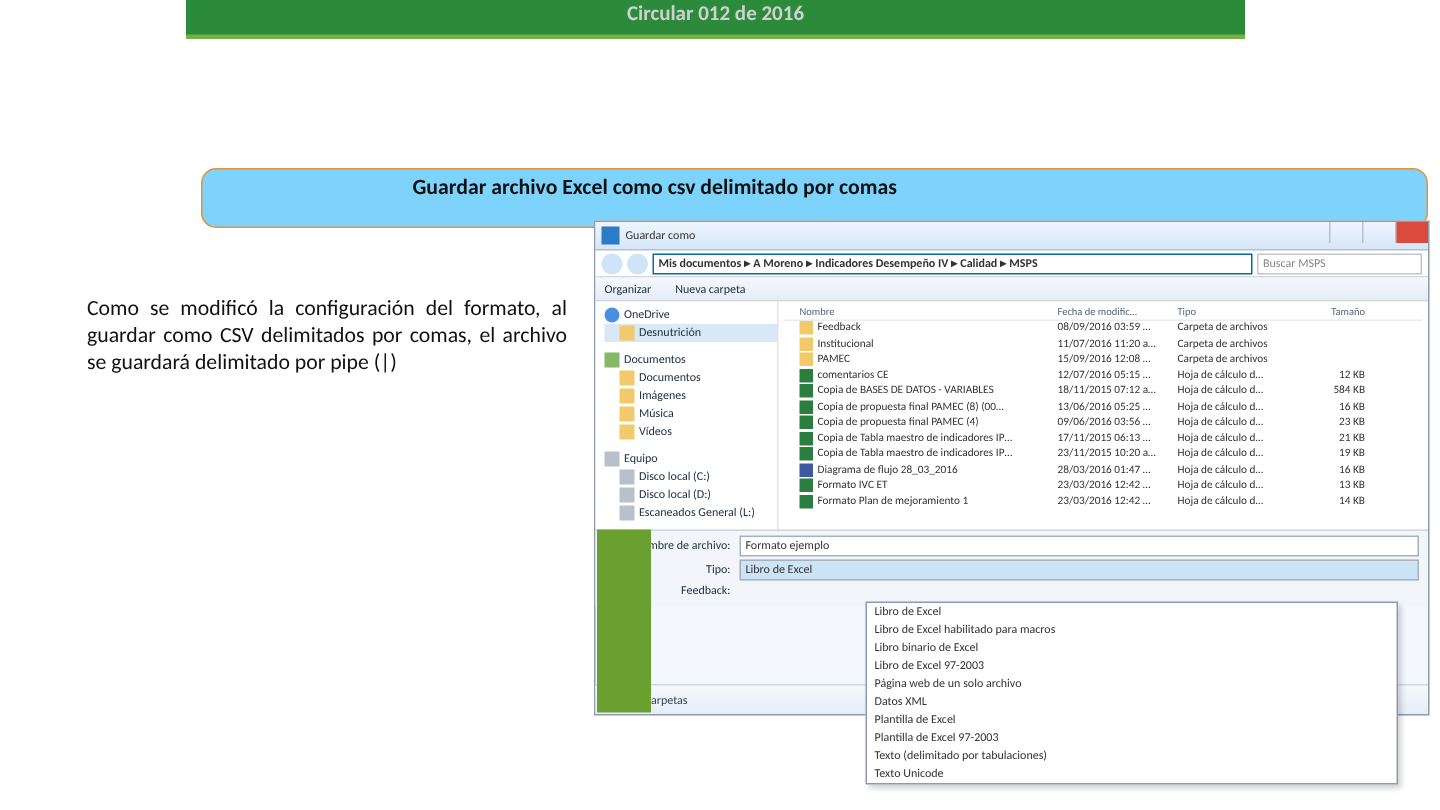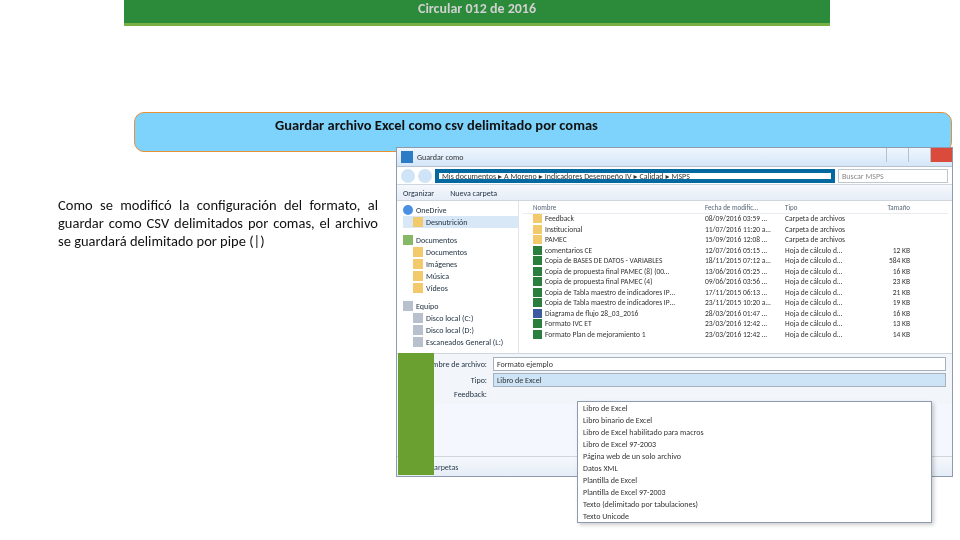--- a/index.html
+++ b/index.html
@@ -10,21 +10,21 @@
   .sub-box span { font-size: 14.5px; font-weight: bold; color: #111; }
   .explain { position: absolute; left: 58px; top: 196px; width: 320px; font-size: 14.5px; color: #111; text-align: justify; line-height: 1.25; }
   .screenshot { position: absolute; left: 396px; top: 147px; width: 557px; height: 330px; border: 1px solid #8e9bae; background: #f4f8fe; font-size: 8px; color: #333; }
   .titlebar { height: 19px; background: linear-gradient(#eef6ff,#d5e6f7); border-bottom: 1px solid #b8c0ce; display: flex; align-items: center; padding: 0 4px; position: relative; }
   .titlebar .ico { width: 12px; height: 12px; background: #2b7cc4; margin-right: 4px; }
   .titlebar .wctl { position: absolute; right: 0; top: 0; display: flex; }
   .titlebar .wctl div { width: 22px; height: 14px; border-left: 1px solid #b8c0ce; }
   .titlebar .wctl .close { background: #da4b3b; }
   .breadcrumb { height: 18px; background: #fff; border-bottom: 1px solid #d0d6de; display: flex; align-items: center; padding: 0 4px; gap: 3px; }
   .breadcrumb .back { width: 14px; height: 14px; border-radius: 50%; background: #cfe4f7; }
-  .breadcrumb .path { flex: 1; border: 4px solid #0369a1; height: 14px; background: #fff; display: flex; align-items: center; padding: 0 3px; gap: 2px; }
+  .breadcrumb .path { flex: 1; border: 1px solid #0369a1; height: 14px; background: #fff; display: flex; align-items: center; padding: 0 3px; gap: 2px; font-weight: bold; }
   .breadcrumb .search { width: 110px; height: 14px; border: 1px solid #c0c6ce; background: #fff; display: flex; align-items: center; padding: 0 3px; color: #888; }
   .toolbar { height: 16px; background: linear-gradient(#f5f8fc,#e6edf7); border-bottom: 1px solid #d0d6de; display: flex; align-items: center; padding: 0 6px; font-size: 8px; color: #234; }
   .toolbar span { margin-right: 16px; }
   .body-area { display: flex; height: 152px; background: #fff; }
   .sidebar { width: 122px; border-right: 1px solid #e0e4ea; padding: 3px 0 3px 6px; overflow: hidden; }
   .sidebar .item { display: flex; align-items: center; height: 12px; font-size: 8px; color: #234; }
   .sidebar .item.sel { background: #d8e8f7; }
   .sidebar .ic { width: 10px; height: 10px; margin-right: 3px; }
   .sidebar .indent1 { padding-left: 10px; }
   .ic-folder { background: #f2c96b; }
@@ -293,22 +293,22 @@
           <span>Libro de Excel</span>
         </div>
     </div>
     <div class="fld">
       <label>Feedback:</label>
       <div class="meta"></div>
     </div>
     <div class="type-wrap">
       <div class="type-drop" id="type-drop">
           <div>Libro de Excel</div>
+          <div>Libro de Excel habilitado para macros</div>
           <div>Libro binario de Excel</div>
-          <div>Libro de Excel habilitado para macros</div>
           <div>Libro de Excel 97-2003</div>
           <div>Página web de un solo archivo</div>
           <div>Datos XML</div>
           <div>Plantilla de Excel</div>
           <div>Plantilla de Excel 97-2003</div>
           <div>Texto (delimitado por tabulaciones)</div>
           <div>Texto Unicode</div>
         </div>
     </div>
   </div>

